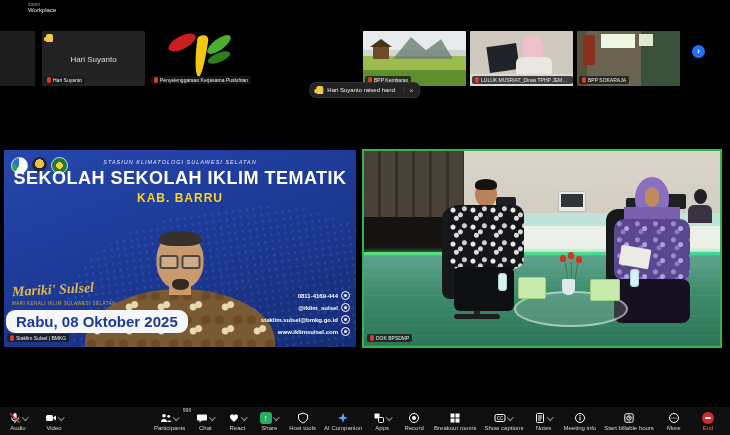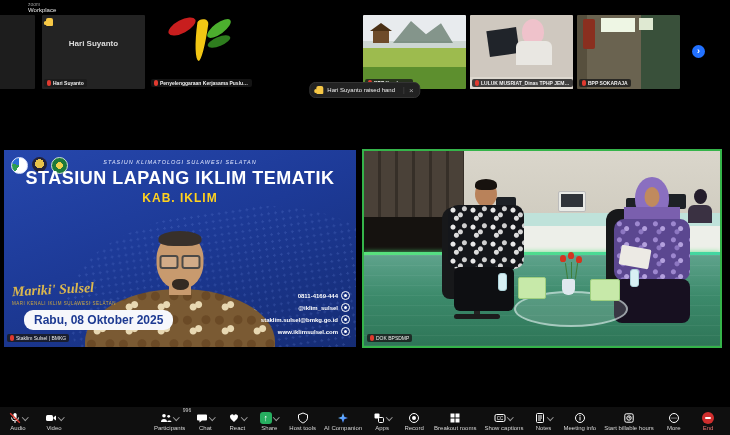--- a/index.html
+++ b/index.html
@@ -6,21 +6,21 @@
   body{width:730px;height:435px;background:#000;position:relative;overflow:hidden;
        font-family:"Liberation Sans",sans-serif;-webkit-font-smoothing:antialiased;}
   .abs{position:absolute;}
 
   
   #titlebar{left:28px;top:1px;color:#9a9a9a;font-size:5px;line-height:6px;}
   #titlebar .wt{color:#e8e8e8;font-size:6px;}
 
   
   #strip{left:0;top:15px;width:730px;height:63px;}
-  .tile{position:absolute;top:0;width:103px;height:74px;background:#232323;border-radius:1px;overflow:hidden;font-weight:bold;}
+  .tile{position:absolute;top:16px;width:103px;height:55px;background:#232323;border-radius:1px;overflow:hidden;}
   .tile .cname{position:absolute;left:0;right:0;top:24px;text-align:center;color:#ddd;font-size:8px;}
   .ptag{position:absolute;left:2px;bottom:2px;display:flex;align-items:center;gap:2px;
         background:rgba(25,25,25,.8);border-radius:2px;padding:1px 3px;max-width:95px;}
   .ptag .mic{width:4px;height:6px;background:#e03a2f;border-radius:2px;flex:none;}
   .ptag .t{color:#eee;font-size:5px;white-space:nowrap;overflow:hidden;text-overflow:ellipsis;}
   .handg{width:7px;height:8px;background:#f7c846;border-radius:2px 2px 1px 1px;position:relative;}
   .handg::before{content:"";position:absolute;left:-2px;top:3px;width:3px;height:4px;background:#f7c846;border-radius:2px;}
   
   .t2{background:#000;}
   .leaf{position:absolute;border-radius:50%;}
@@ -79,21 +79,21 @@
   #man .head{position:absolute;bottom:58px;left:50%;transform:translateX(-50%);width:47px;height:56px;
              border-radius:46%;background:#c89a6e;}
   #man .hair{position:absolute;top:-2px;left:2px;right:2px;height:15px;border-radius:50% 50% 35% 35%;background:#38302a;}
   #man .glasses{position:absolute;top:22px;left:3px;display:flex;gap:3px;}
   #man .glasses i{width:15px;height:10px;border:2px solid #4c4a47;border-radius:3px;background:rgba(255,255,255,.18);}
   #man .goatee{position:absolute;bottom:-1px;left:50%;transform:translateX(-50%);width:17px;height:11px;
                background:#332a22;border-radius:40% 40% 50% 50%;}
   #sig{left:8px;top:132px;color:#dcb84e;font-family:"Liberation Serif",serif;font-style:italic;
        font-weight:bold;font-size:14px;transform:rotate(-3deg);}
   #sigsub{left:8px;top:151px;color:#cfa93f;font-size:4.5px;letter-spacing:.5px;}
-  #datepill{left:20px;top:160px;background:#f6f7fb;color:#1d3a92;font-weight:bold;font-size:12px;
+  #datepill{left:2px;top:160px;background:#f6f7fb;color:#1d3a92;font-weight:bold;font-size:15px;
             padding:3px 10px;border-radius:9px;}
   #contacts{right:6px;top:141px;display:flex;flex-direction:column;gap:3px;align-items:flex-end;}
   .crow{display:flex;align-items:center;gap:3px;}
   .crow .t{color:#fff;font-size:6px;font-weight:bold;}
   .cic{width:7px;height:7px;border:1px solid #fff;border-radius:50%;position:relative;}
   .cic::before{content:"";position:absolute;left:2px;top:2px;width:3px;height:3px;background:#fff;border-radius:50%;}
 
   
   #rightvid{left:362px;top:149px;width:356px;height:195px;border:2px solid #35b44a;background:#000;}
   #scene{position:relative;width:100%;height:100%;overflow:hidden;
@@ -239,22 +239,22 @@
 
 <div id="leftvid" class="abs">
   <div class="dots"></div>
   <div id="logos" class="abs">
     <span class="logo bmkg"></span>
     <span class="logo eagle"></span>
     <span class="logo prov"></span>
   </div>
   <div id="banner" class="abs">
     <div class="sm">STASIUN KLIMATOLOGI SULAWESI SELATAN</div>
-    <div class="ti">STASIUN LAPANG IKLIM TEMATIK</div>
-    <div class="su">KAB. IKLIM</div>
+    <div class="ti">SEKOLAH SEKOLAH IKLIM TEMATIK</div>
+    <div class="su">KAB. BARRU</div>
   </div>
   <div id="man" class="abs">
     <div class="shirt"></div>
     <div class="neck"></div>
     <div class="head">
       <div class="hair"></div>
       <div class="glasses">
           <i></i>
           <i></i>
         </div>

